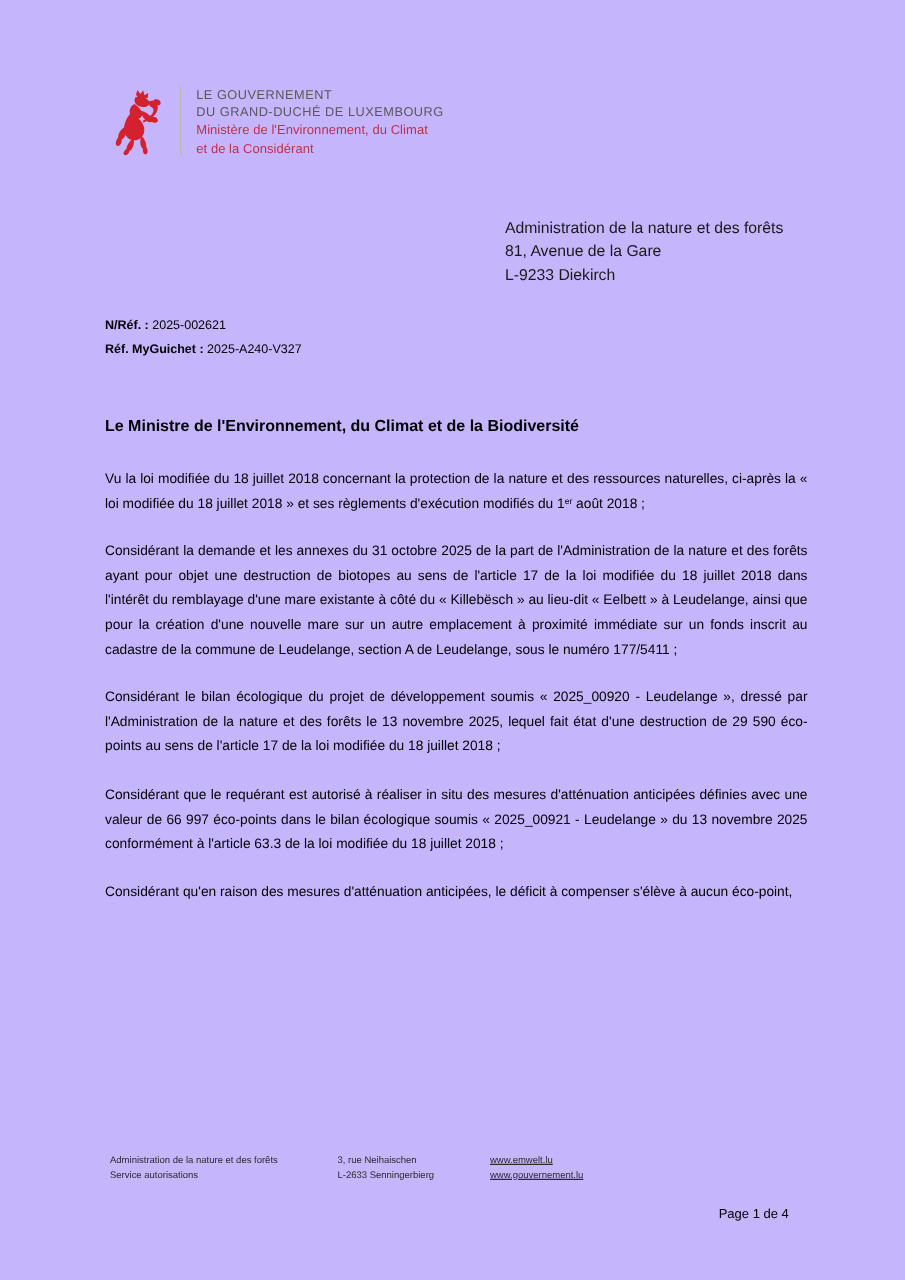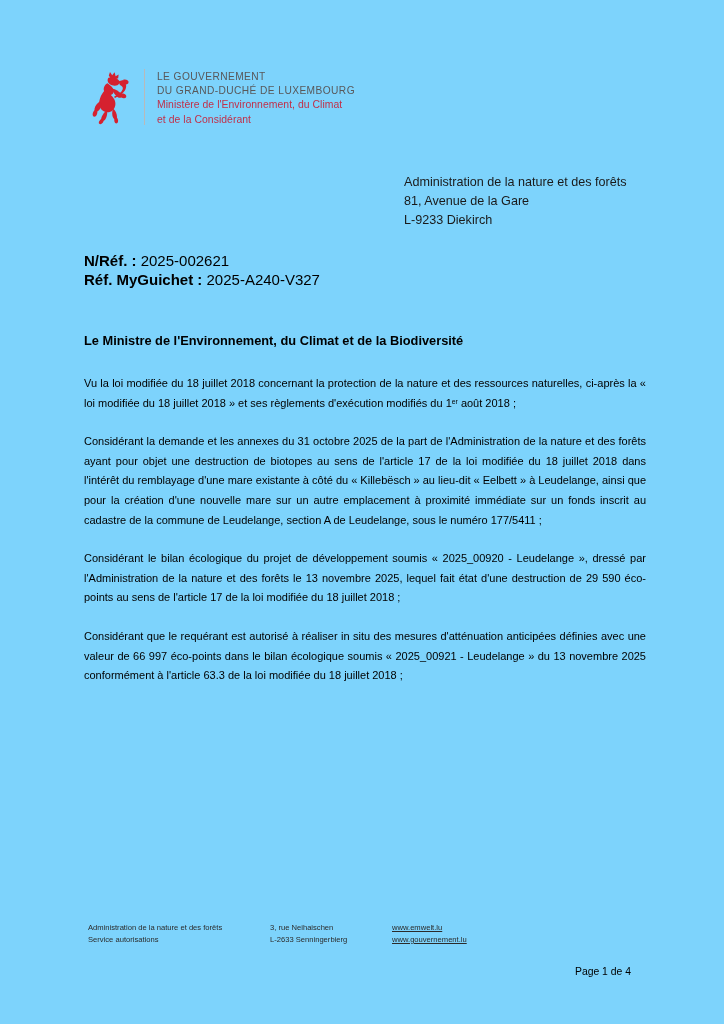--- a/index.html
+++ b/index.html
@@ -8,21 +8,21 @@
     background: #ffffff;
   }
   body {
     font-family: "Liberation Sans", sans-serif;
     color: #000000;
   }
   .page {
     position: relative;
     width: 724px;
     height: 1024px;
-    background: #7dd3fc;
+    background: #c4b5fd;
     overflow: hidden;
     box-sizing: border-box;
   }
 
   
   .letterhead {
     position: absolute;
     left: 88px;
     top: 68px;
     display: flex;
@@ -70,21 +70,21 @@
     line-height: 19.2px;
     color: #1a1a1a;
   }
   .recipient div { white-space: nowrap; }
 
   
   .refs {
     position: absolute;
     left: 84px;
     top: 252px;
-    font-size: 15px;
+    font-size: 10px;
     line-height: 18.6px;
     color: #000;
   }
   .refs .lbl { font-weight: bold; }
 
   
   .doc-title {
     position: absolute;
     left: 84px;
     top: 333px;
@@ -209,20 +209,21 @@
     </div>
   </div>
 
   <div class="doc-title">Le Ministre de l'Environnement, du Climat et de la Biodiversité</div>
 
   <div class="body-block">
     <p class="para"><span>Vu la loi modifiée du 18 juillet 2018 concernant la protection de la nature et des ressources naturelles, ci-après la « loi modifiée du 18 juillet 2018 » et ses règlements d'exécution modifiés du 1</span><sup>er</sup><span> août 2018 ;</span></p>
     <p class="para">Considérant la demande et les annexes du 31 octobre 2025 de la part de l'Administration de la nature et des forêts ayant pour objet une destruction de biotopes au sens de l'article 17 de la loi modifiée du 18 juillet 2018 dans l'intérêt du remblayage d'une mare existante à côté du « Killebësch » au lieu-dit « Eelbett » à Leudelange, ainsi que pour la création d'une nouvelle mare sur un autre emplacement à proximité immédiate sur un fonds inscrit au cadastre de la commune de Leudelange, section A de Leudelange, sous le numéro 177/5411 ;</p>
     <p class="para">Considérant le bilan écologique du projet de développement soumis « 2025_00920 - Leudelange », dressé par l'Administration de la nature et des forêts le 13 novembre 2025, lequel fait état d'une destruction de 29 590 éco-points au sens de l'article 17 de la loi modifiée du 18 juillet 2018 ;</p>
     <p class="para">Considérant que le requérant est autorisé à réaliser in situ des mesures d'atténuation anticipées définies avec une valeur de 66 997 éco-points dans le bilan écologique soumis « 2025_00921 - Leudelange » du 13 novembre 2025 conformément à l'article 63.3 de la loi modifiée du 18 juillet 2018 ;</p>
+    <p class="para">Considérant qu'en raison des mesures d'atténuation anticipées, le déficit à compenser s'élève à aucun éco-point,</p>
   </div>
 
   <div class="footer">
     <div class="footer-col fc1">
       <div>Administration de la nature et des forêts</div>
       <div>Service autorisations</div>
     </div>
     <div class="footer-col fc2">
       <div>3, rue Neihaischen</div>
       <div>L-2633 Senningerbierg</div>

